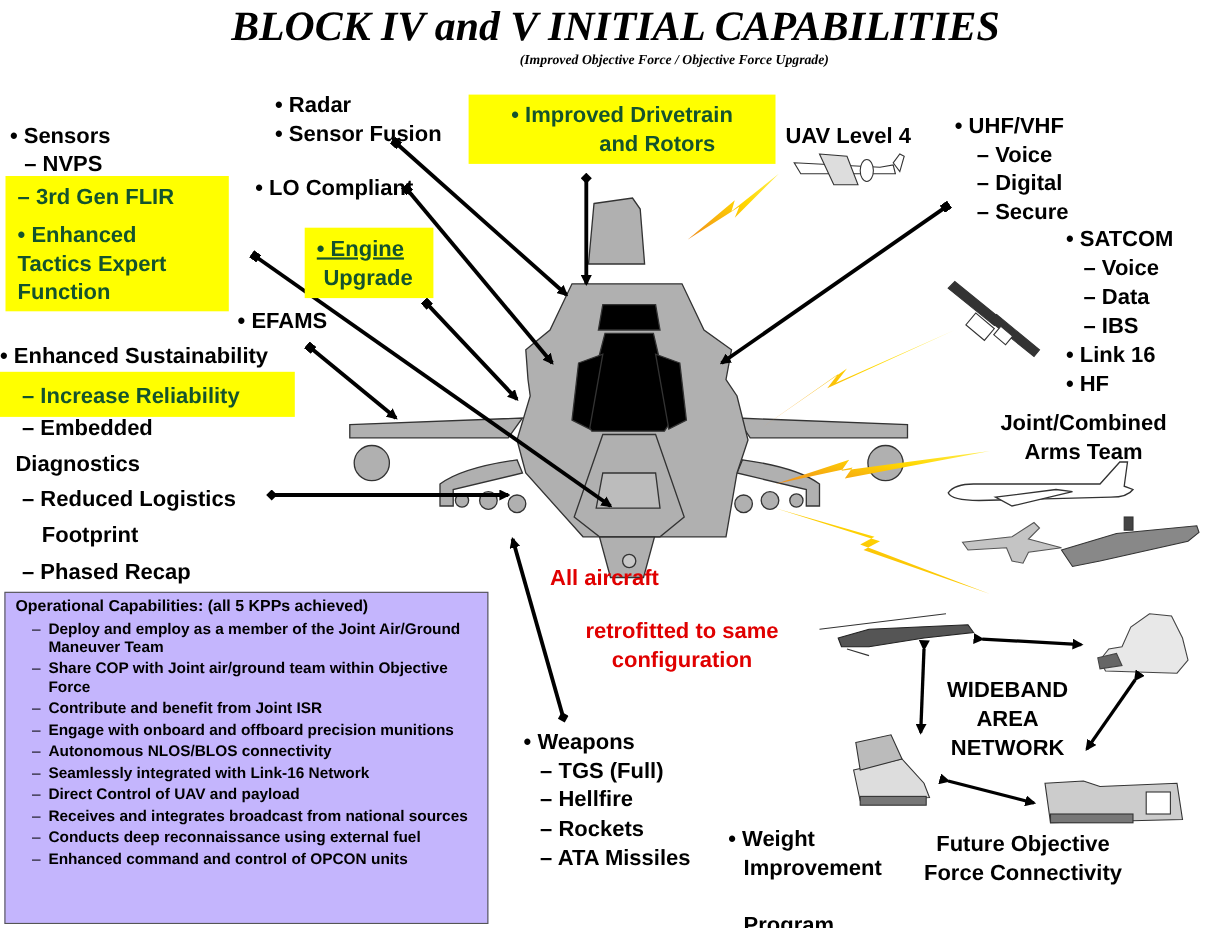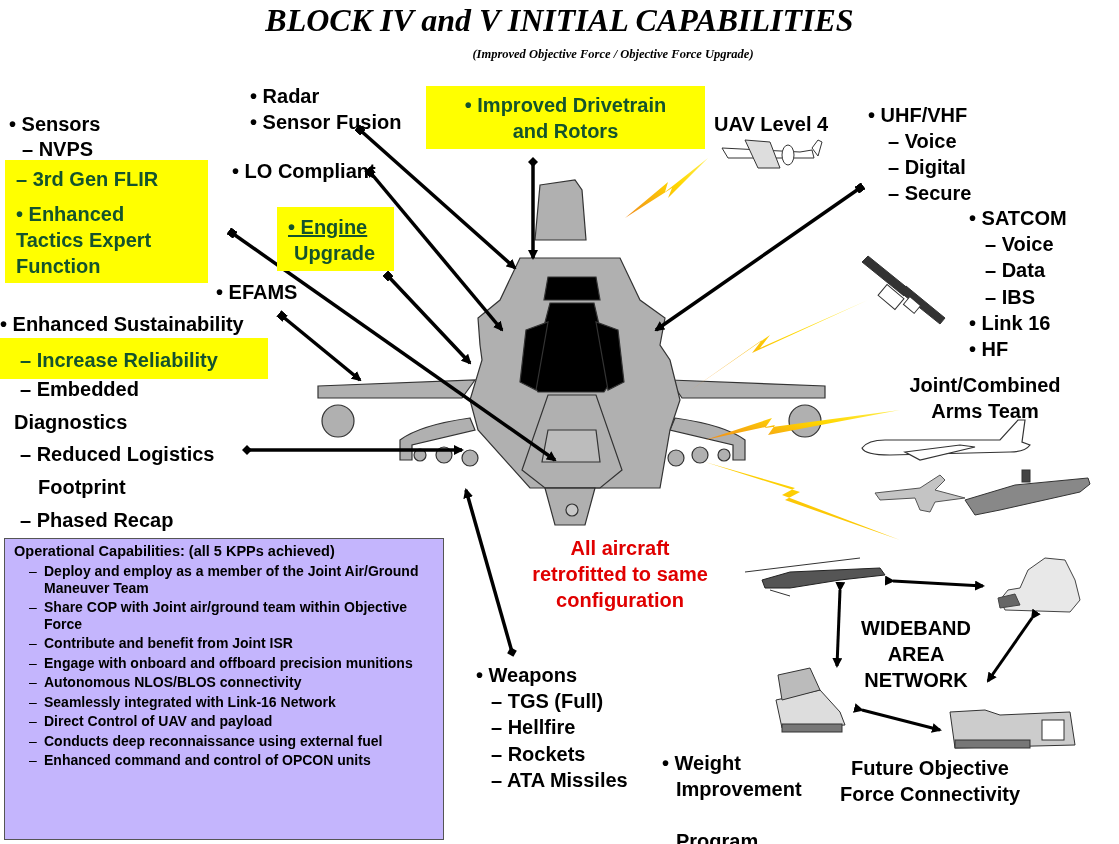--- a/index.html
+++ b/index.html
@@ -3,21 +3,21 @@
 <meta charset="utf-8">
 <style>
   html, body { margin:0; padding:0; }
   body { width:1119px; height:844px; background:#ffffff; position:relative; overflow:hidden;
          font-family:"Liberation Sans", sans-serif; color:#000; }
   .abs { position:absolute; }
   .t20 { font-size:20px; line-height:26px; font-weight:bold; }
   .blue { color:#14532d; }
   .yellow-box { background:#ffff00; position:absolute; }
   #title { left:0; width:1119px; top:2px; text-align:center; font-family:"Liberation Serif", serif;
-           font-style:italic; font-weight:bold; font-size:32px; letter-spacing:0px; }
+           font-style:italic; font-weight:bold; font-size:38px; letter-spacing:0px; }
   #subtitle { left:0; width:1226px; top:47px; text-align:center; font-family:"Liberation Serif", serif;
            font-style:italic; font-weight:bold; font-size:12.5px; }
   .ln { white-space:nowrap; }
   #ops-box { left:4px; top:538px; width:440px; height:302px; background:#c4b5fd; border:1px solid #555; box-sizing:border-box; }
   #ops-box .hdr { position:absolute; left:9px; top:4px; font-size:14.5px; font-weight:bold; }
   #ops-box ul { list-style:none; margin:0; padding:0; position:absolute; left:24px; top:24px; width:410px; }
   #ops-box li { font-size:14px; font-weight:bold; line-height:16.5px; padding-left:15px; position:relative; margin-bottom:3px; }
   #ops-box li::before { content:"\2013"; position:absolute; left:0; top:0; font-weight:normal; }
   svg#diagram { position:absolute; left:0; top:0; }
   .red { color:#e00000; }
@@ -164,21 +164,21 @@
 <div class="abs t20 ln blue" style="left:16px;top:253px;">Function</div>
 
 <div class="abs t20 ln" style="left:250px;top:83px;">• Radar</div>
 <div class="abs t20 ln" style="left:250px;top:109px;">• Sensor Fusion</div>
 <div class="abs t20 ln" style="left:232px;top:158px;">• LO Compliant</div>
 <div class="abs t20 ln blue" style="left:288px;top:214px;text-decoration:underline;">• Engine</div>
 <div class="abs t20 ln blue" style="left:294px;top:240px;">Upgrade</div>
 <div class="abs t20 ln" style="left:216px;top:279px;">• EFAMS</div>
 
 <div class="abs t20 ln blue" style="left:426px;top:92px;width:279px;text-align:center;">• Improved Drivetrain</div>
-<div class="abs t20 ln blue" style="left:426px;top:118px;width:279px;text-align:center;">and Rotors</div>
+<div class="abs t20 ln blue" style="left:426px;top:118px;width:279px;text-align:center;padding-left:32px;">and Rotors</div>
 
 <div class="abs t20 ln" style="left:714px;top:111px;">UAV Level 4</div>
 
 <div class="abs t20 ln" style="left:868px;top:102px;">•  UHF/VHF</div>
 <div class="abs t20 ln" style="left:888px;top:128px;">– Voice</div>
 <div class="abs t20 ln" style="left:888px;top:154px;">– Digital</div>
 <div class="abs t20 ln" style="left:888px;top:180px;">– Secure</div>
 <div class="abs t20 ln" style="left:969px;top:205px;">• SATCOM</div>
 <div class="abs t20 ln" style="left:985px;top:231px;">– Voice</div>
 <div class="abs t20 ln" style="left:985px;top:257px;">– Data</div>
@@ -190,21 +190,21 @@
 <div class="abs t20 ln" style="left:880px;top:398px;width:210px;text-align:center;">Arms Team</div>
 
 <div class="abs t20 ln" style="left:0px;top:311px;">• Enhanced Sustainability</div>
 <div class="abs t20 ln blue" style="left:20px;top:347px;">– Increase Reliability</div>
 <div class="abs t20 ln" style="left:20px;top:376px;">– Embedded</div>
 <div class="abs t20 ln" style="left:14px;top:409px;">Diagnostics</div>
 <div class="abs t20 ln" style="left:20px;top:441px;">– Reduced Logistics</div>
 <div class="abs t20 ln" style="left:38px;top:474px;">Footprint</div>
 <div class="abs t20 ln" style="left:20px;top:507px;">– Phased Recap</div>
 
-<div class="abs t20 ln red" style="left:500px;top:535px;width:240px;text-align:center;">All aircraft</div>
+<div class="abs t20 ln red" style="left:500px;top:513px;width:240px;">All aircraft</div>
 <div class="abs t20 ln red" style="left:500px;top:561px;width:240px;text-align:center;">retrofitted to same</div>
 <div class="abs t20 ln red" style="left:500px;top:587px;width:240px;text-align:center;">configuration</div>
 
 <div class="abs t20 ln" style="left:476px;top:662px;">• Weapons</div>
 <div class="abs t20 ln" style="left:491px;top:688px;">– TGS (Full)</div>
 <div class="abs t20 ln" style="left:491px;top:714px;">– Hellfire</div>
 <div class="abs t20 ln" style="left:491px;top:741px;">– Rockets</div>
 <div class="abs t20 ln" style="left:491px;top:767px;">– ATA Missiles</div>
 
 <div class="abs t20 ln" style="left:662px;top:750px;">• Weight</div>
@@ -220,16 +220,17 @@
 <div id="ops-box" class="abs">
   <div class="hdr">Operational Capabilities: (all 5 KPPs achieved)</div>
   <ul>
     <li>Deploy and employ as a member of the Joint Air/Ground Maneuver Team</li>
     <li>Share COP with Joint air/ground team within Objective Force</li>
     <li>Contribute and benefit from Joint ISR</li>
     <li>Engage with onboard and offboard precision munitions</li>
     <li>Autonomous NLOS/BLOS connectivity</li>
     <li>Seamlessly integrated with Link-16 Network</li>
     <li>Direct Control of UAV and payload</li>
+    <li>Receives and integrates broadcast from national sources</li>
     <li>Conducts deep reconnaissance using external fuel</li>
     <li>Enhanced command and control of OPCON units</li>
   </ul>
 </div>
 
 </body></html>

